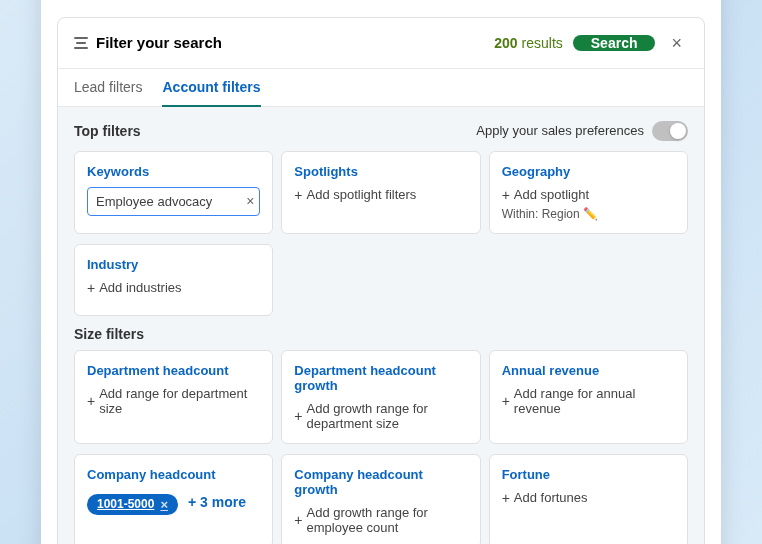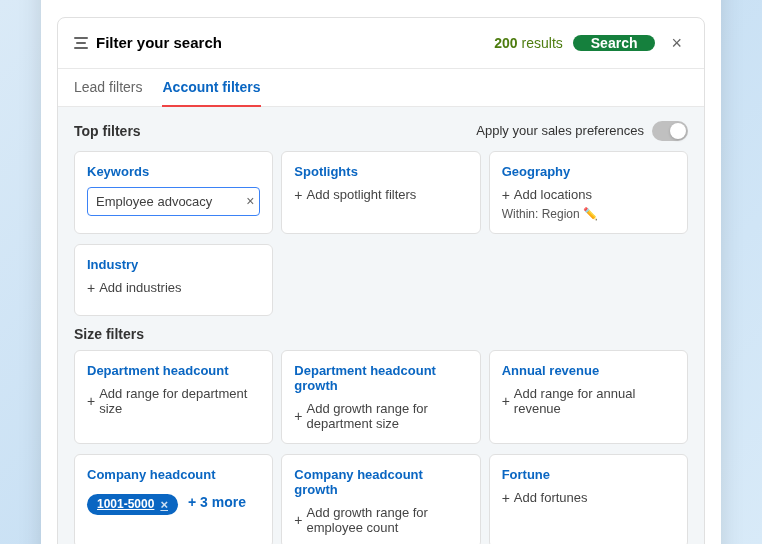--- a/index.html
+++ b/index.html
@@ -118,21 +118,21 @@
     .tab {
       padding: 10px 0;
       font-size: 14px;
       cursor: pointer;
       color: #666;
       border-bottom: 2px solid transparent;
       margin-bottom: -1px;
     }
     .tab.active {
       color: #0a66c2;
-      border-bottom: 2px solid #ef4444;
+      border-bottom: 2px solid #0f766e;
       font-weight: 600;
     }
     
     .filter-body {
       padding: 14px 16px;
       background: #f3f6f8;
     }
     .section-header {
       display: flex;
       align-items: center;
@@ -333,21 +333,21 @@
           </div>
         </div>
 
         <div class="filter-card">
           <div class="card-title">Spotlights</div>
           <div class="card-add">Add spotlight filters</div>
         </div>
 
         <div class="filter-card">
           <div class="card-title">Geography</div>
-          <div class="card-add">Add locations</div>
+          <div class="card-add">Add spotlight</div>
           <div class="card-sub">
             <span>Within: Region</span>
             <span class="pencil-icon">✏️</span>
           </div>
         </div>
       </div>
 
       <div class="cards-grid" style="margin-bottom:10px;">
 
         <div class="filter-card">

